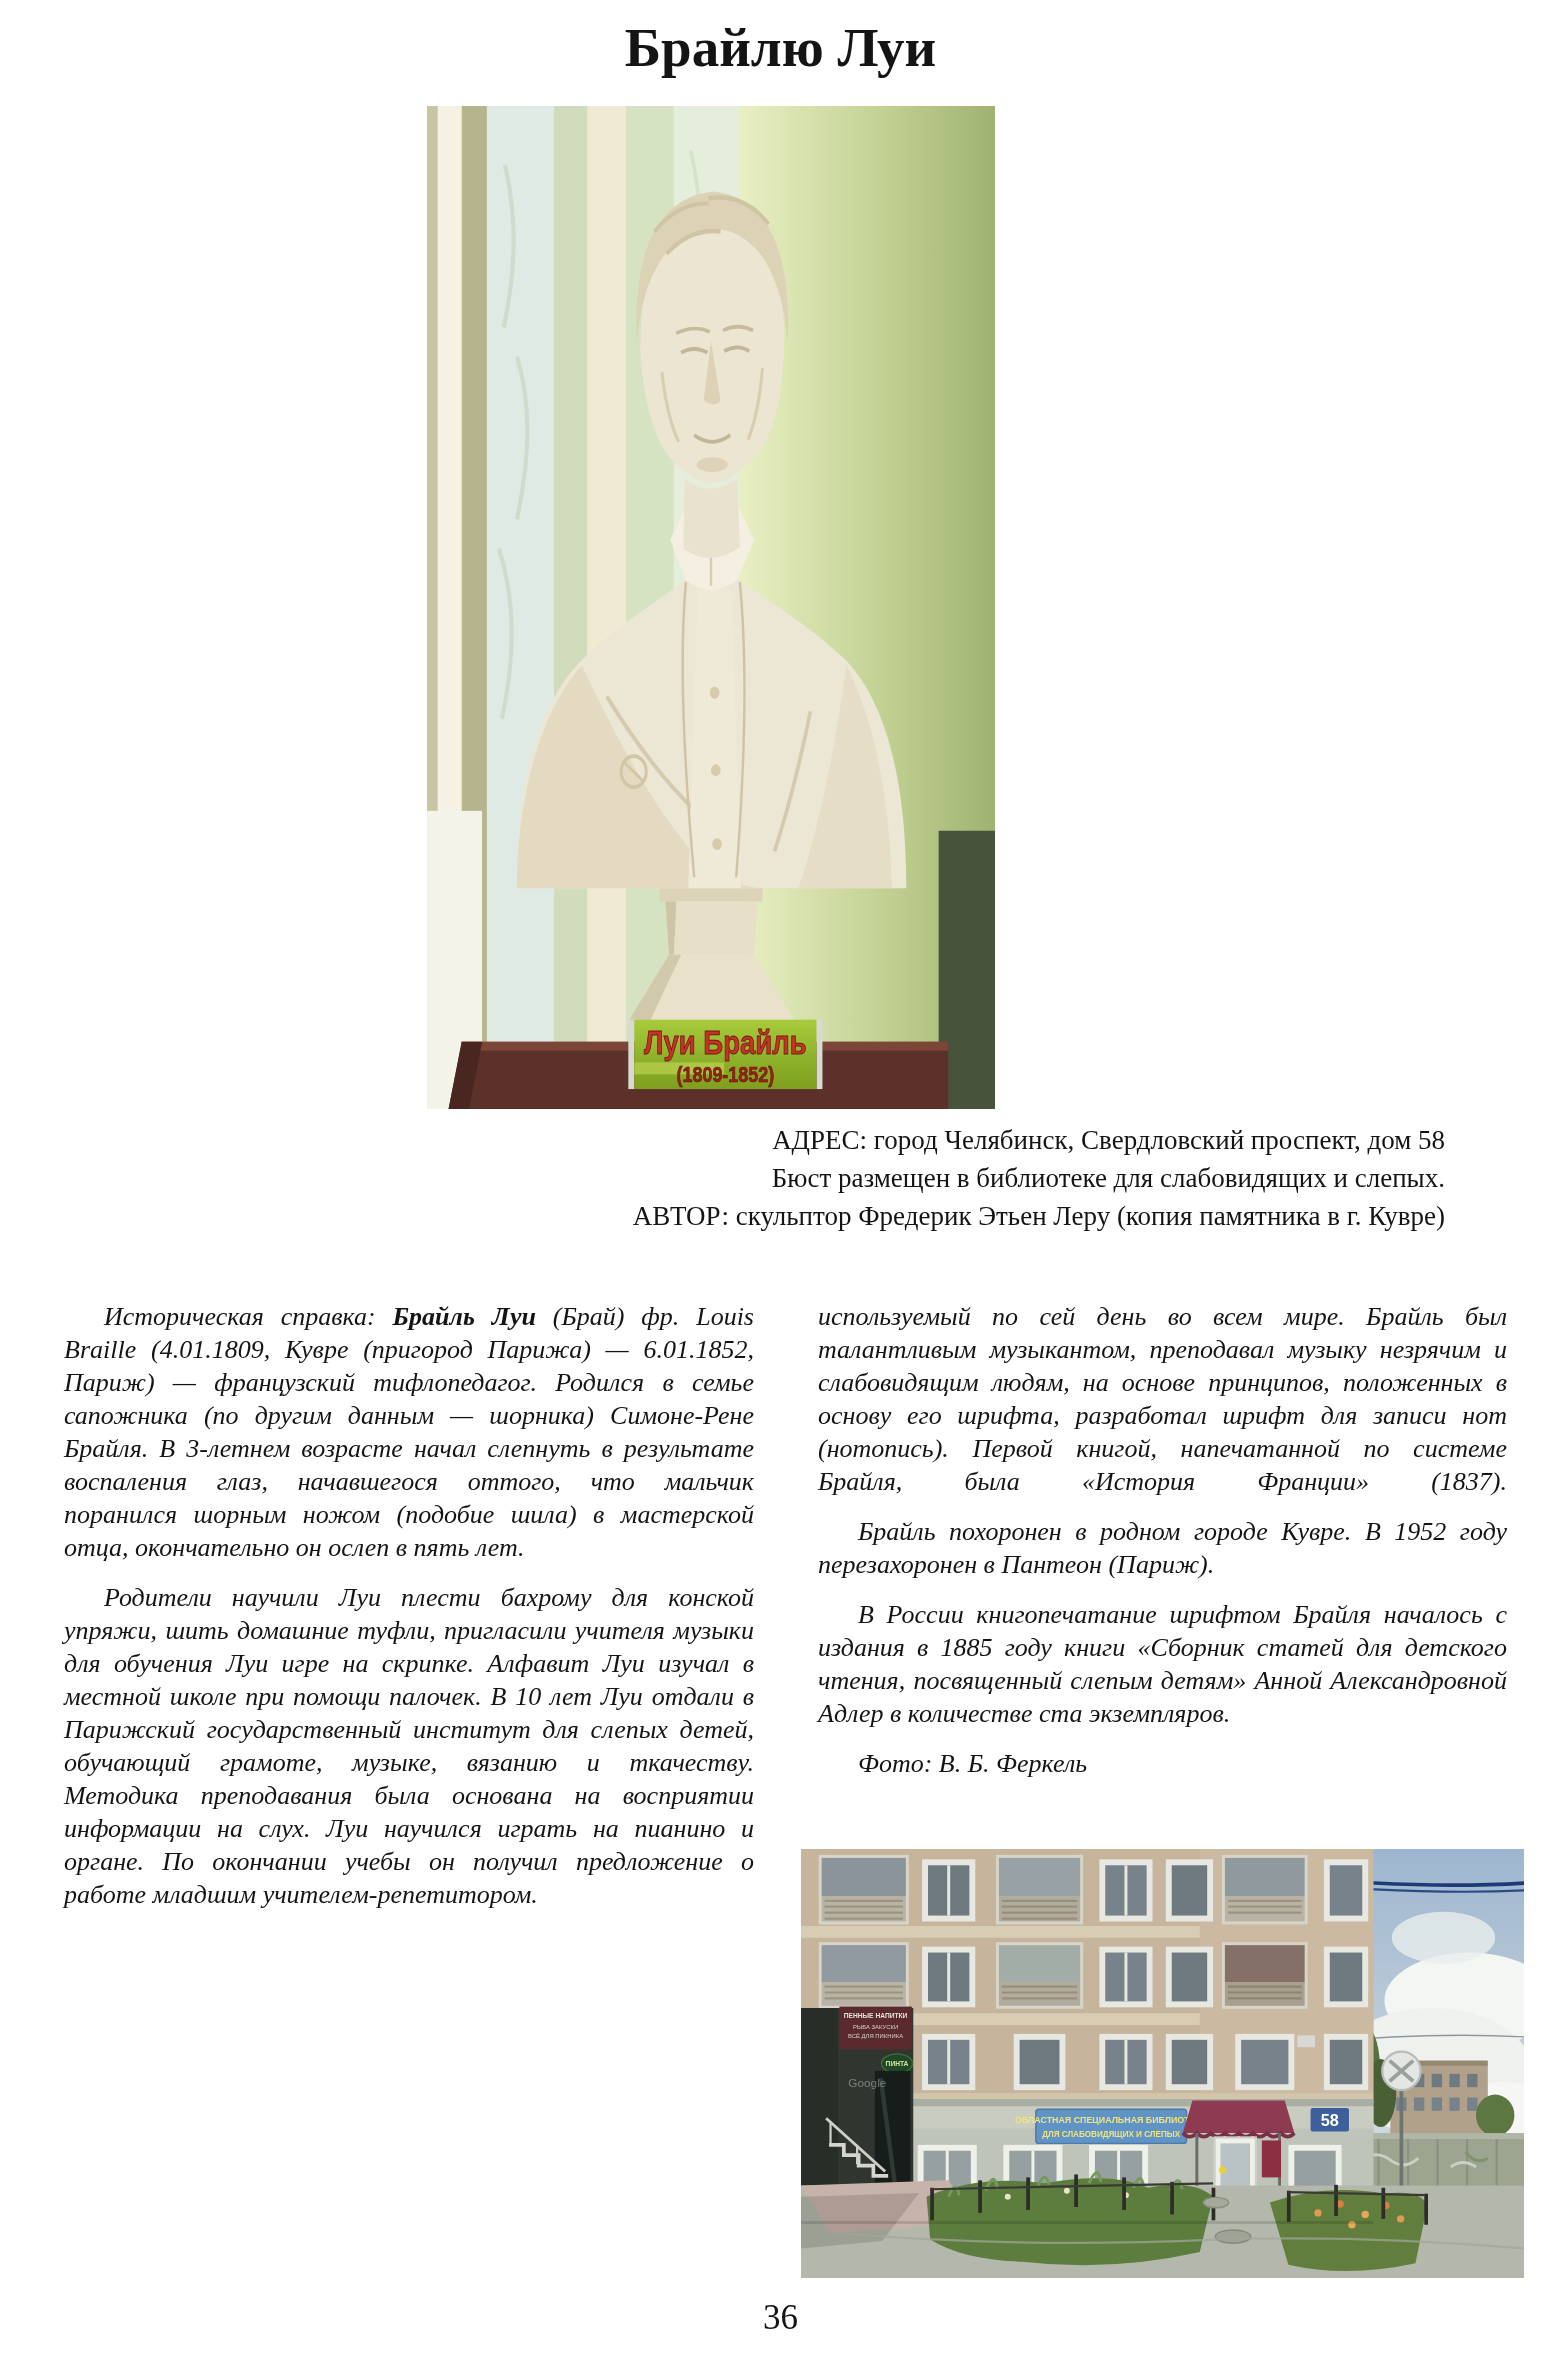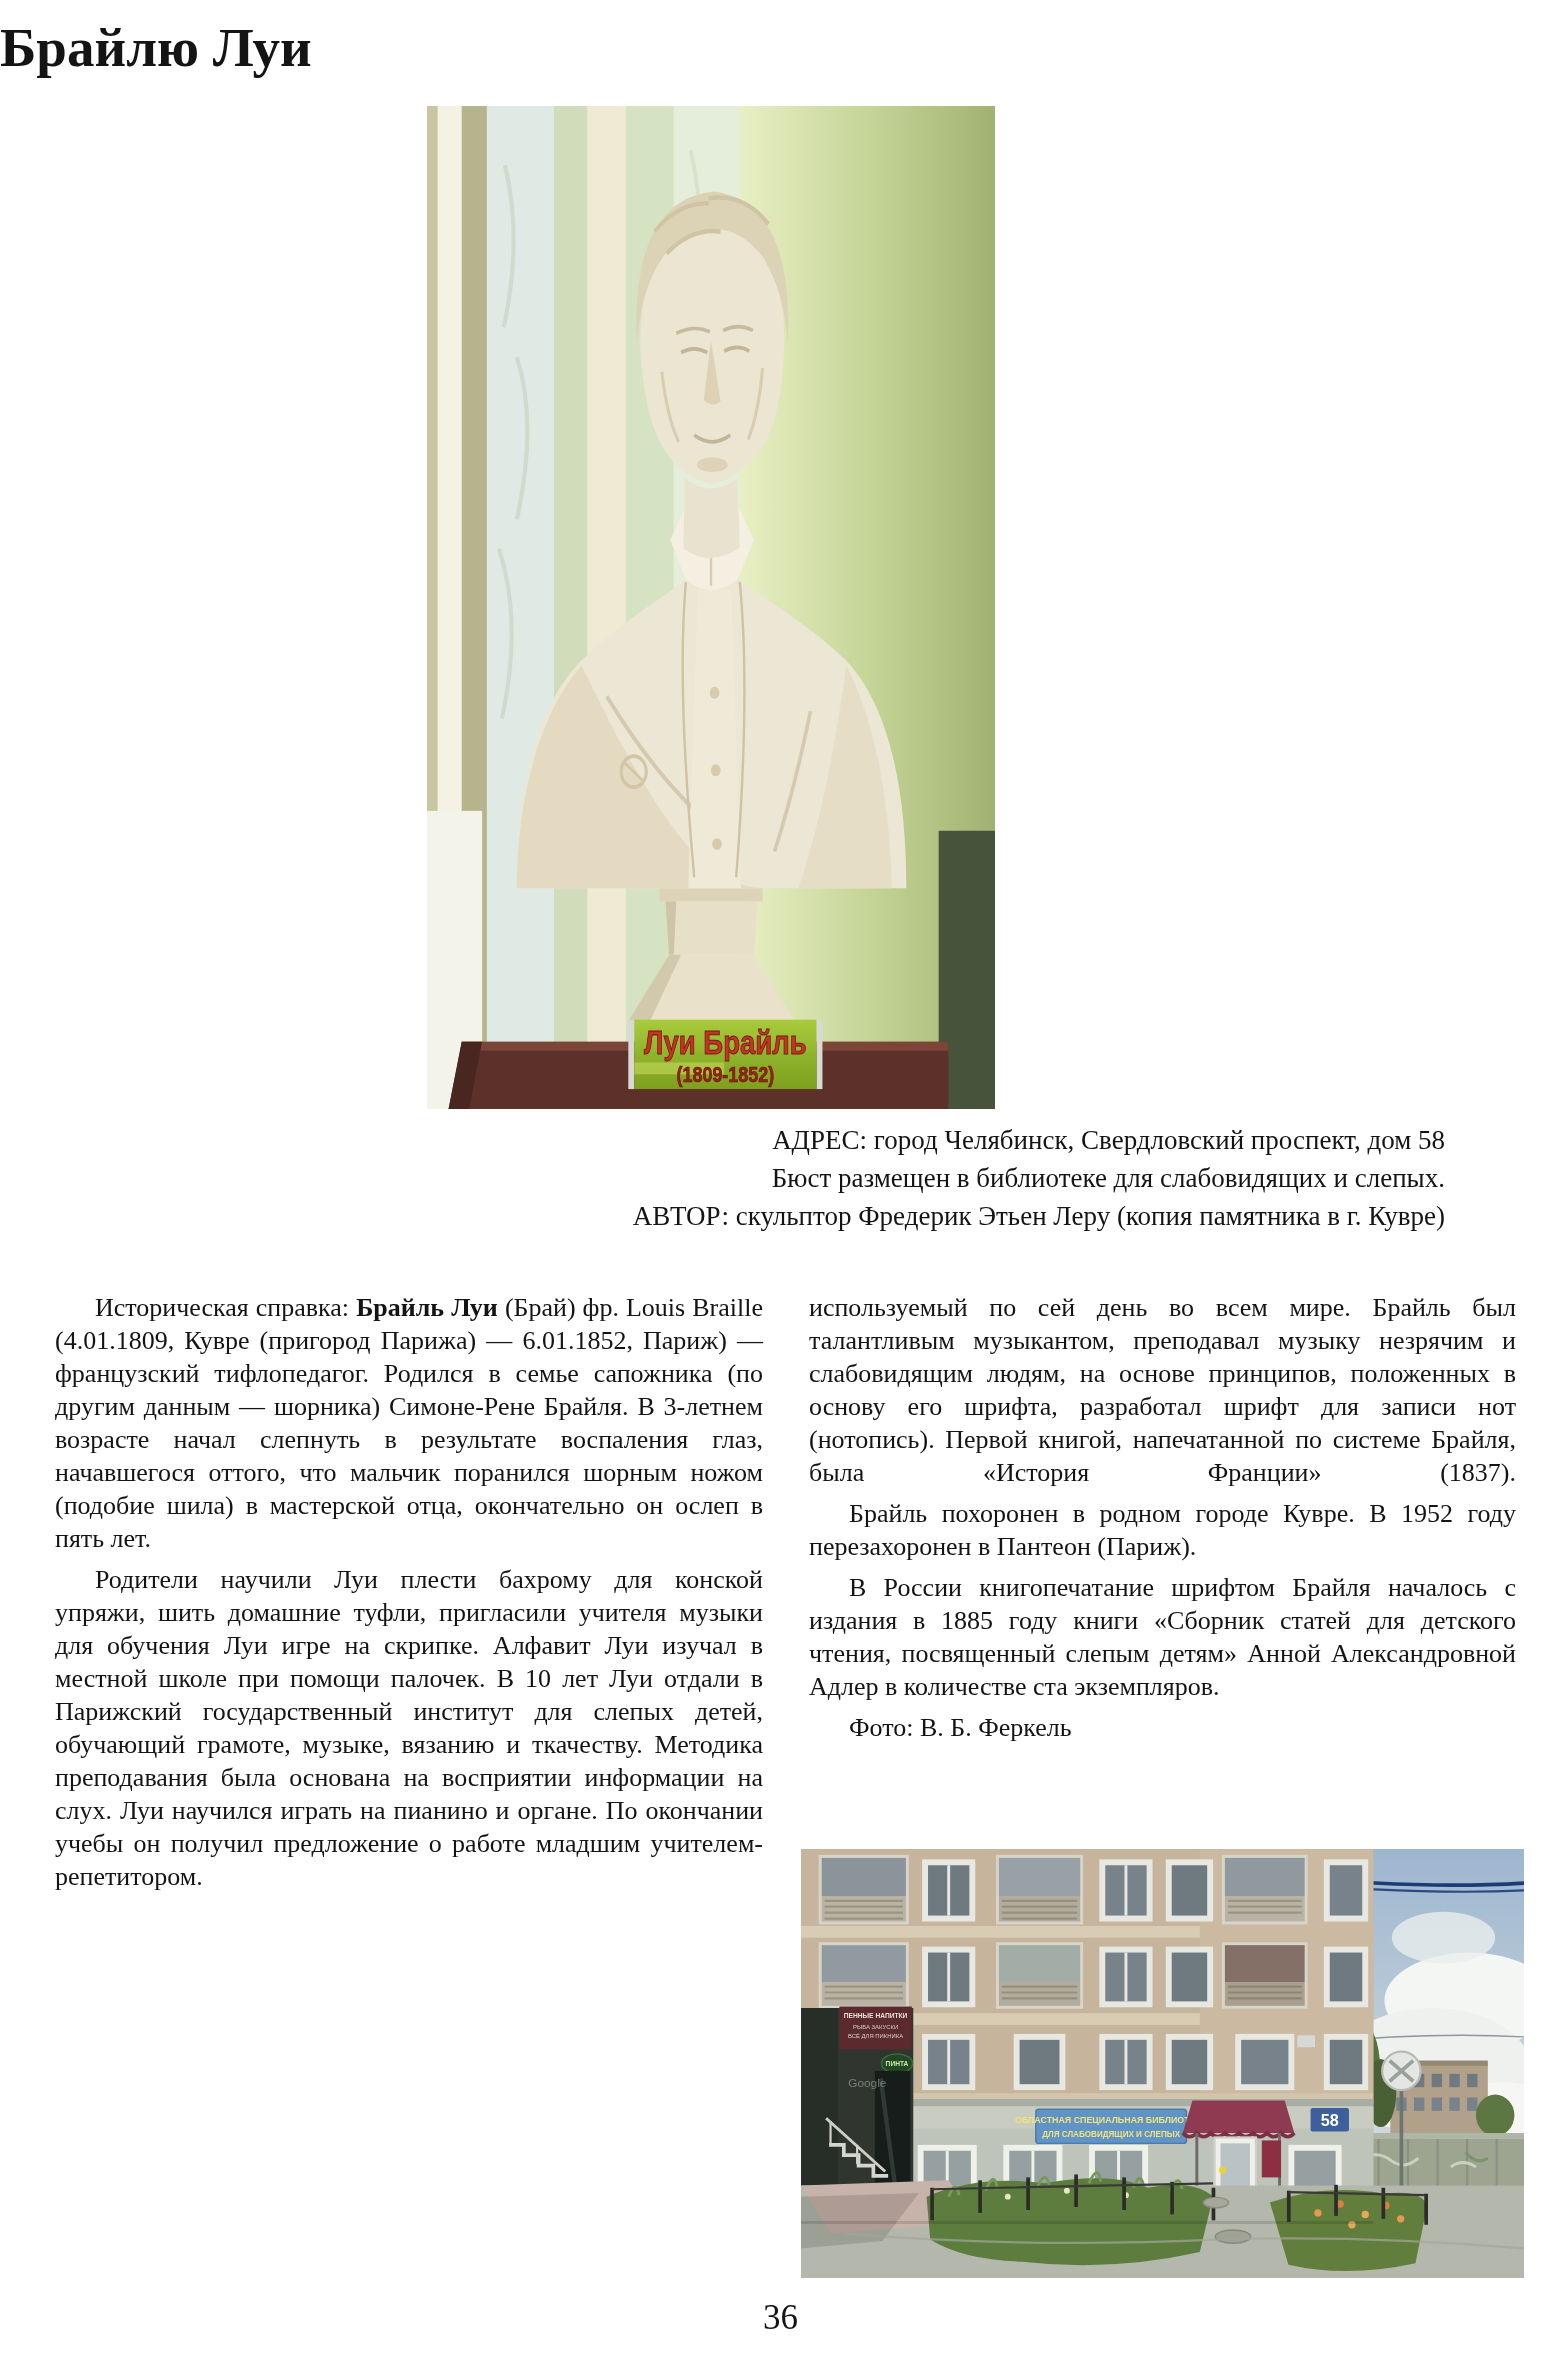--- a/index.html
+++ b/index.html
@@ -8,20 +8,21 @@
     width:1561px;
     height:2366px;
     background:#ffffff;
     font-family:"Liberation Serif","DejaVu Serif",serif;
     color:#141414;
     overflow:hidden;
   }
   .title{
     position:absolute;
     top:16px; left:0; width:100%;
+    text-align:center;
     font-size:55px;
     font-weight:bold;
     letter-spacing:0px;
   }
   .main-photo{
     position:absolute;
     left:427px; top:106px;
     width:568px; height:1003px;
   }
   .main-photo svg, .building-photo svg{display:block;width:100%;height:100%;}
@@ -35,21 +36,21 @@
   .captions .b{font-weight:bold;}
   .col{
     position:absolute;
     top:1283px;
     text-align:justify;
     font-size:26px;
     line-height:33px;
     hyphens:auto;
     -webkit-hyphens:auto;
   }
-  .col p{margin:8px;text-indent:40px;}
+  .col p{margin:17px;text-indent:40px;font-style:italic;}
   .col p.no-indent{text-indent:0;}
   .col p.continues{text-align-last:justify;}
   .col-left{left:47px;width:724px;}
   .col-right{left:801px;width:723px;}
   .building-photo{
     position:absolute;
     left:801px; top:1849px;
     width:723px; height:429px;
   }
   .page-number{

